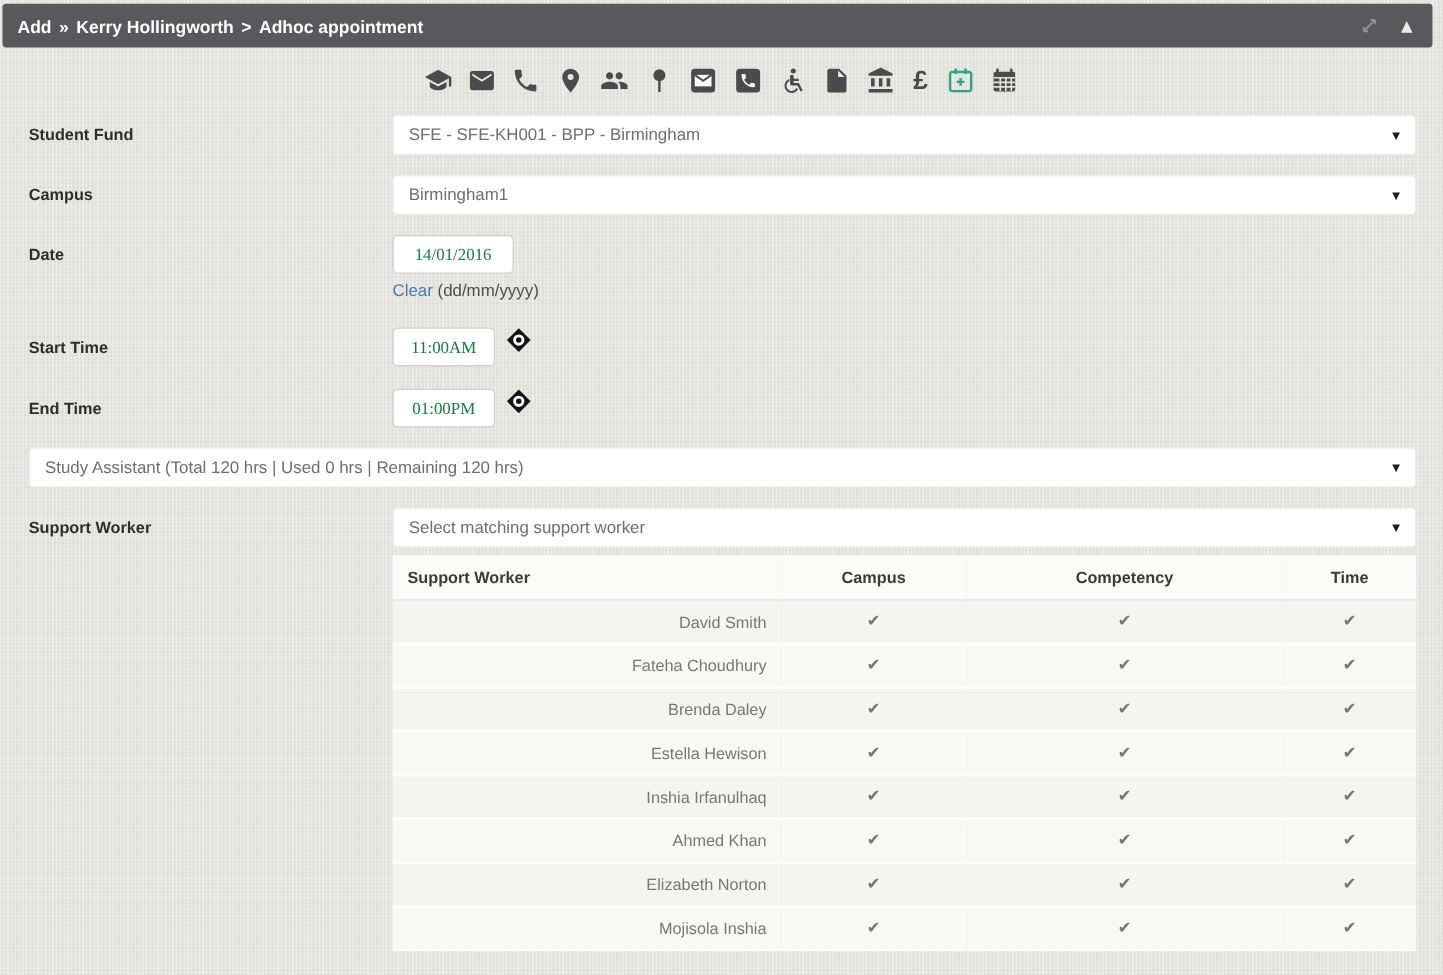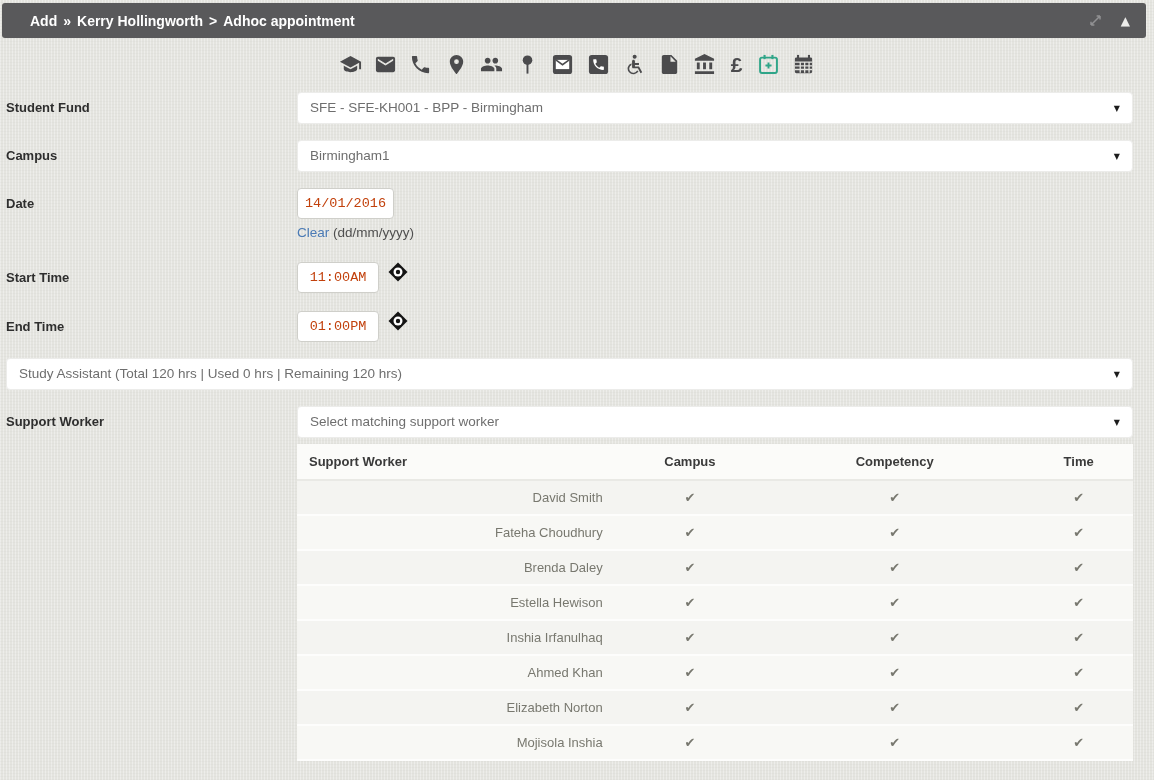--- a/index.html
+++ b/index.html
@@ -10,59 +10,59 @@
     background-image:
       repeating-linear-gradient(0deg, rgba(0,0,0,0.02) 0 1px, transparent 1px 3px),
       repeating-linear-gradient(90deg, rgba(255,255,255,0.35) 0 1px, transparent 1px 3px);
     color:#2e2e2e;
   }
 
   
   .titlebar {
     position:relative; height:35px; margin:3px 8px 0 2px;
     background:#59595b; border-radius:3px;
-    display:flex; align-items:center; padding:0 28px;
+    display:flex; align-items:center; padding:0 12px;
   }
   .crumb { color:#fff; font-weight:bold; font-size:14px; white-space:pre; }
   .crumb-sep { color:#fff; font-weight:bold; font-size:14px; padding:0 6px; }
   .titlebar-controls { position:absolute; right:16px; top:0; height:35px; display:flex; align-items:center; gap:18px; }
   .expand-btn svg { width:15px; height:15px; stroke:#919193; stroke-width:2; fill:none; display:block; }
   .caret-btn { color:#ececea; font-size:12px; line-height:1; font-family:"DejaVu Sans",sans-serif; cursor:default; }
 
   
   .icon-strip { text-align:center; padding:15px 0 16px 0; }
   .icon-strip .ico {
     display:inline-block; vertical-align:middle; width:23px; height:23px;
     margin:0 4px; color:#4b4b4d;
   }
   .icon-strip .ico svg { width:100%; height:100%; display:block; fill:currentColor; }
   .ico.green { color:#2fa588; }
   .ico-pound { width:16px !important; font-weight:bold; font-size:21px; line-height:23px; text-align:center; }
 
   
-  .content { padding:0 21px 0 6px; }
+  .content { padding:0 21px 0 23px; }
   .form-row { display:flex; margin-bottom:16px; }
   .form-label { width:291px; flex:0 0 291px; padding-top:8px; font-weight:bold; font-size:13px; color:#2e2e2e; }
   .form-control { flex:1; min-width:0; }
 
   .sel {
     position:relative; height:32px; background:#fff; border-radius:4px;
     border:1px solid #ececea; line-height:30px; padding:0 26px 0 12px;
     font-size:13.5px; color:#6e6e6e; white-space:nowrap; overflow:hidden;
     cursor:pointer;
   }
   .sel .arrow {
     position:absolute; right:12px; top:0; line-height:31px; font-size:8px; color:#1c1c1c;
     font-family:"DejaVu Sans",sans-serif;
   }
 
   .txt {
     height:31px; background:#fff; border:1px solid #cfcfca; border-radius:4px;
-    font-size:13.5px; color:#c2410c; text-align:center;
-    font-family:Liberation Mono, monospace;
+    font-size:13.5px; color:#15803d; text-align:center;
+    font-family:Liberation Serif, serif;
   }
   .txt.date { width:97px; }
   .txt.time { width:82px; }
 
   .date-hint { margin-top:6px; font-size:13.5px; color:#4f4f4f; }
   .date-hint a { color:#4a7ab5; text-decoration:none; cursor:pointer; }
 
   .time-wrap { display:flex; gap:9px; }
   .time-target { width:20px; height:20px; cursor:pointer; }
   .time-target svg { width:20px; height:20px; display:block; }

